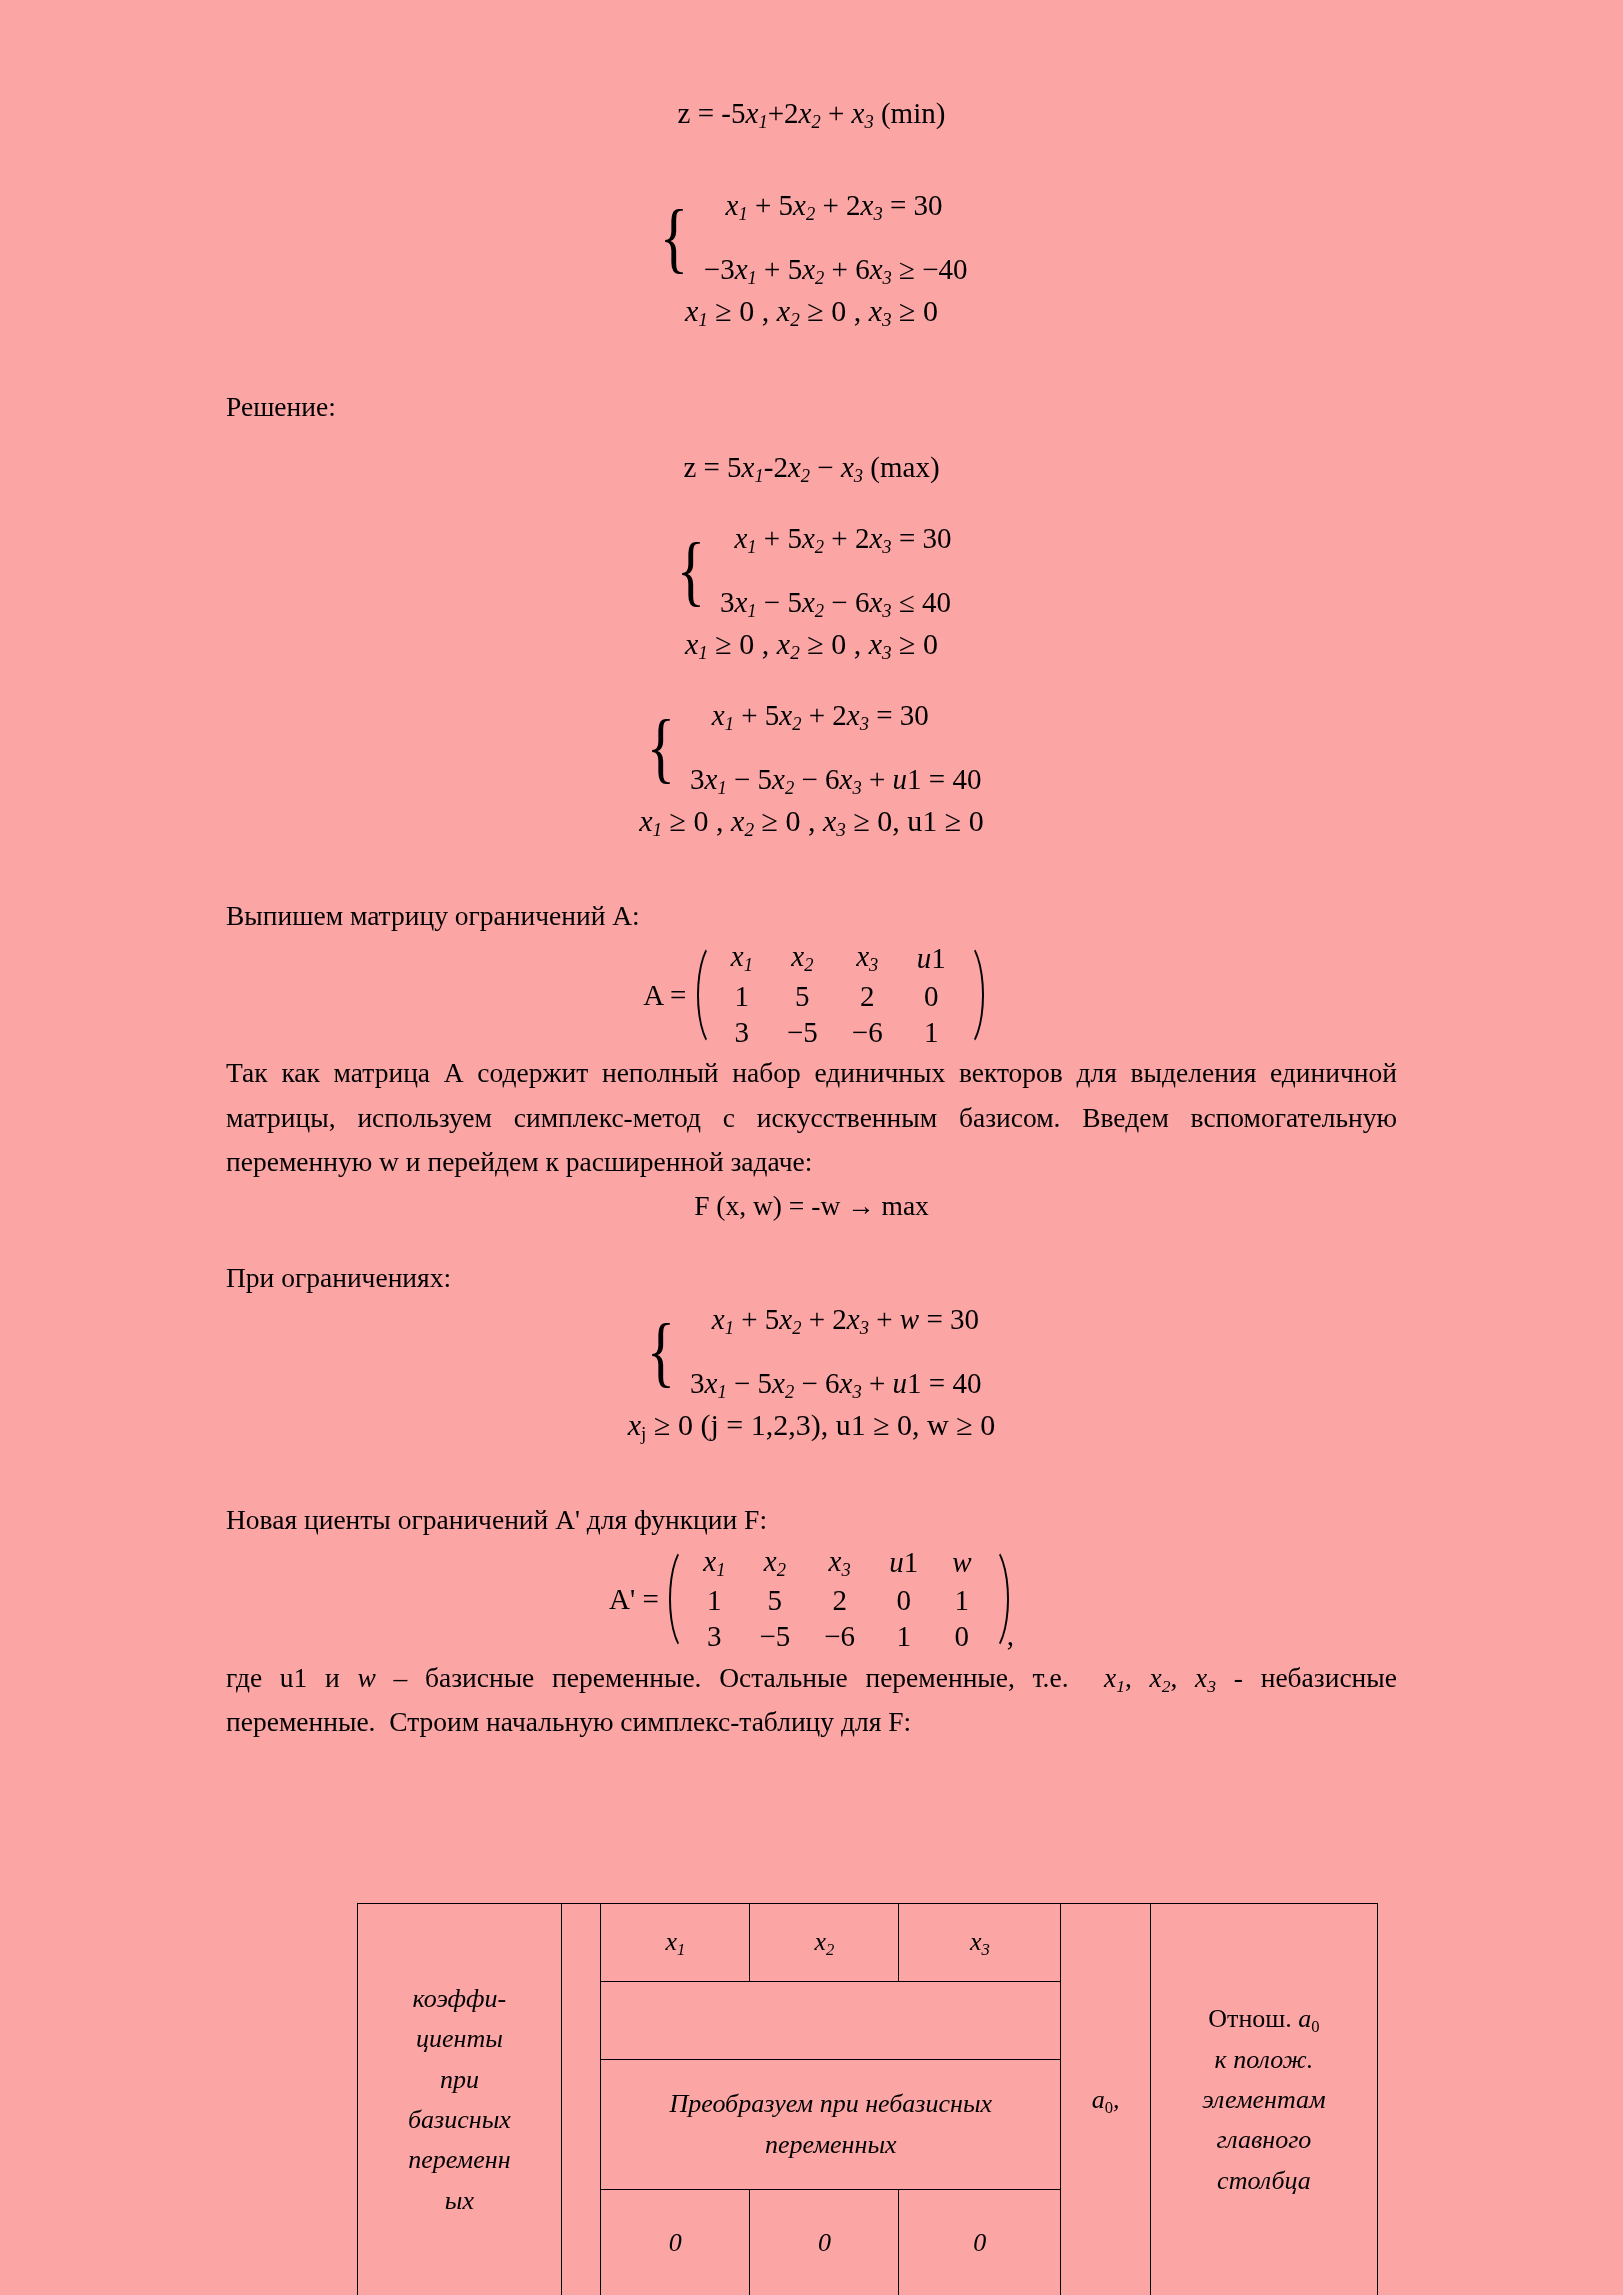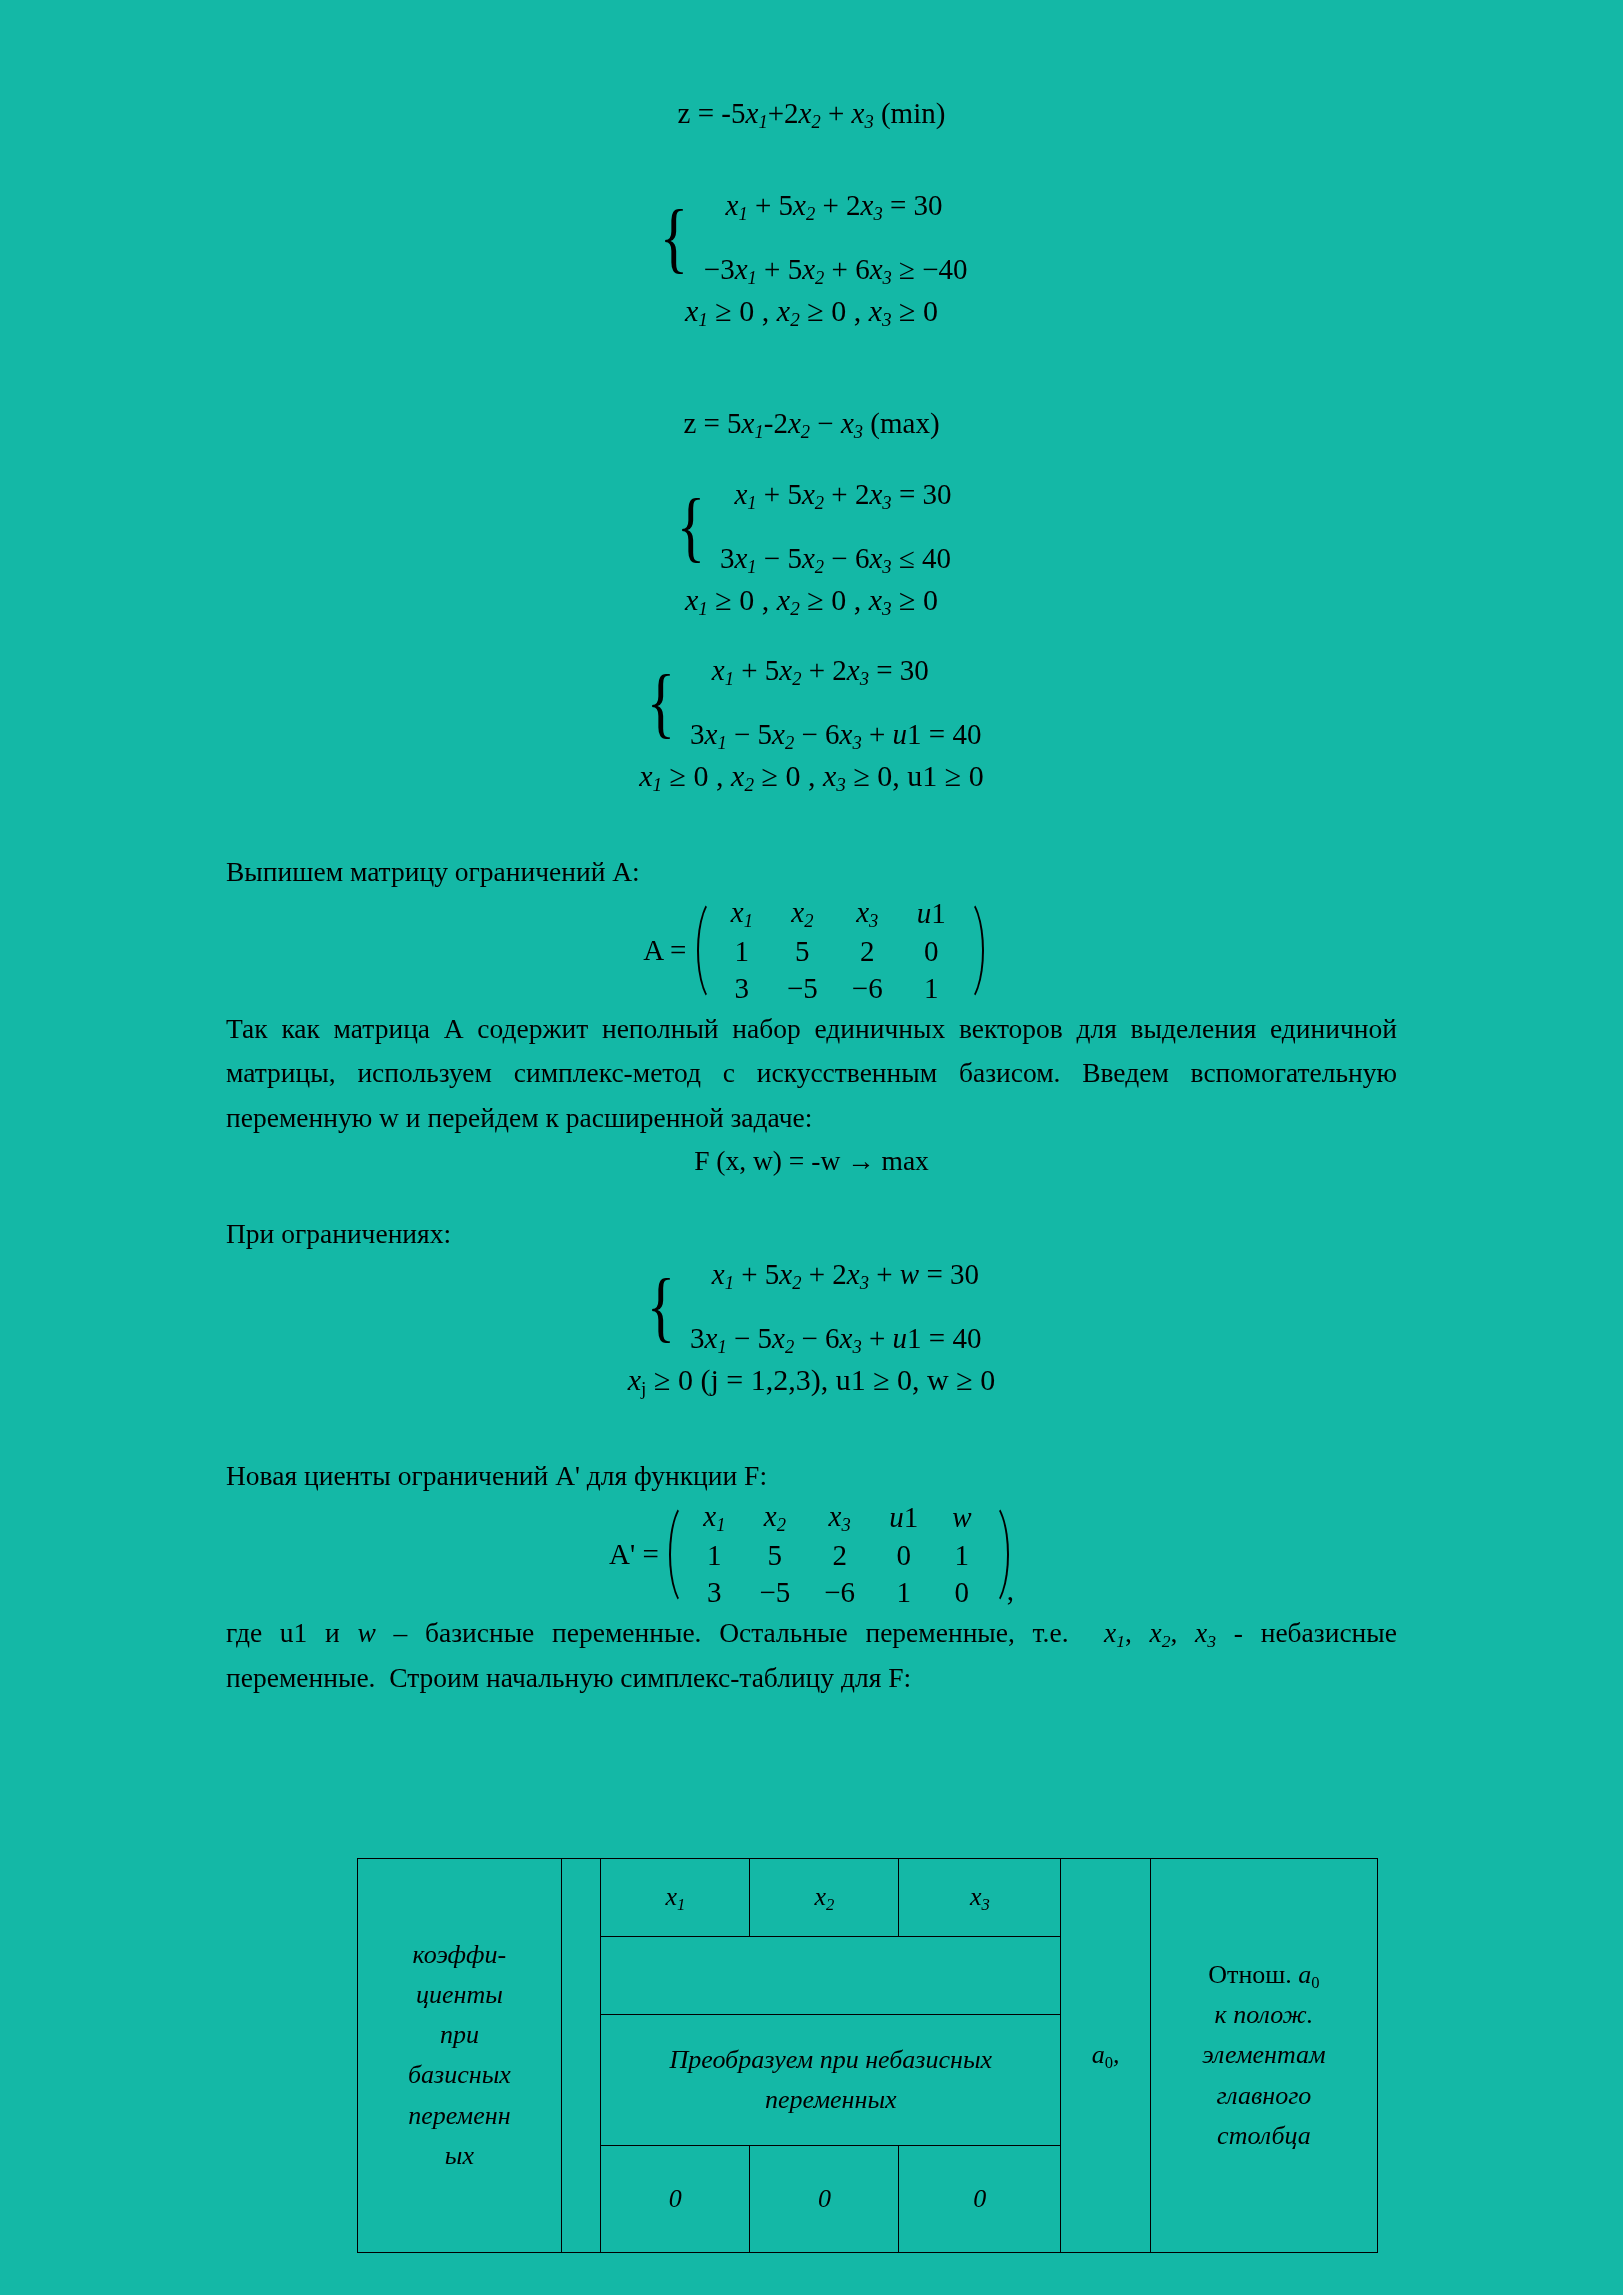--- a/index.html
+++ b/index.html
@@ -4,21 +4,21 @@
 <style>
   html, body {
     margin: 0;
     padding: 0;
     background: #ffffff;
   }
   .page {
     position: relative;
     width: 1623px;
     height: 2295px;
-    background: #14b8a6;
+    background: #fca5a5;
     font-family: "Liberation Serif", "DejaVu Serif", serif;
     color: #000000;
     box-sizing: border-box;
     overflow: hidden;
   }
   .body-col {
     position: absolute;
     left: 226px;
     top: 0;
     width: 1171px;
@@ -184,20 +184,21 @@
           <div class="sys-row">−3<span class="mi">x</span><sub>1</sub> + 5<span class="mi">x</span><sub>2</sub> + 6<span class="mi">x</span><sub>3</sub> ≥ −40</div>
         </div>
       </div>
     </div>
     <div class="nonneg">
       <span class="mi">x</span><sub>1</sub> ≥ 0 , <span class="mi">x</span><sub>2</sub> ≥ 0 , <span class="mi">x</span><sub>3</sub> ≥ 0
     </div>
 
     <div class="spacer-lg"></div>
 
+    <p class="para para-left">Решение:</p>
 
     <div class="spacer-sm"></div>
 
     <div class="centered">
       <span class="math">z = 5<span class="mi">x</span><sub>1</sub>-2<span class="mi">x</span><sub>2</sub> − <span class="mi">x</span><sub>3</sub> (max)</span>
     </div>
 
     <div class="spacer-md"></div>
 
     <div class="sys">

